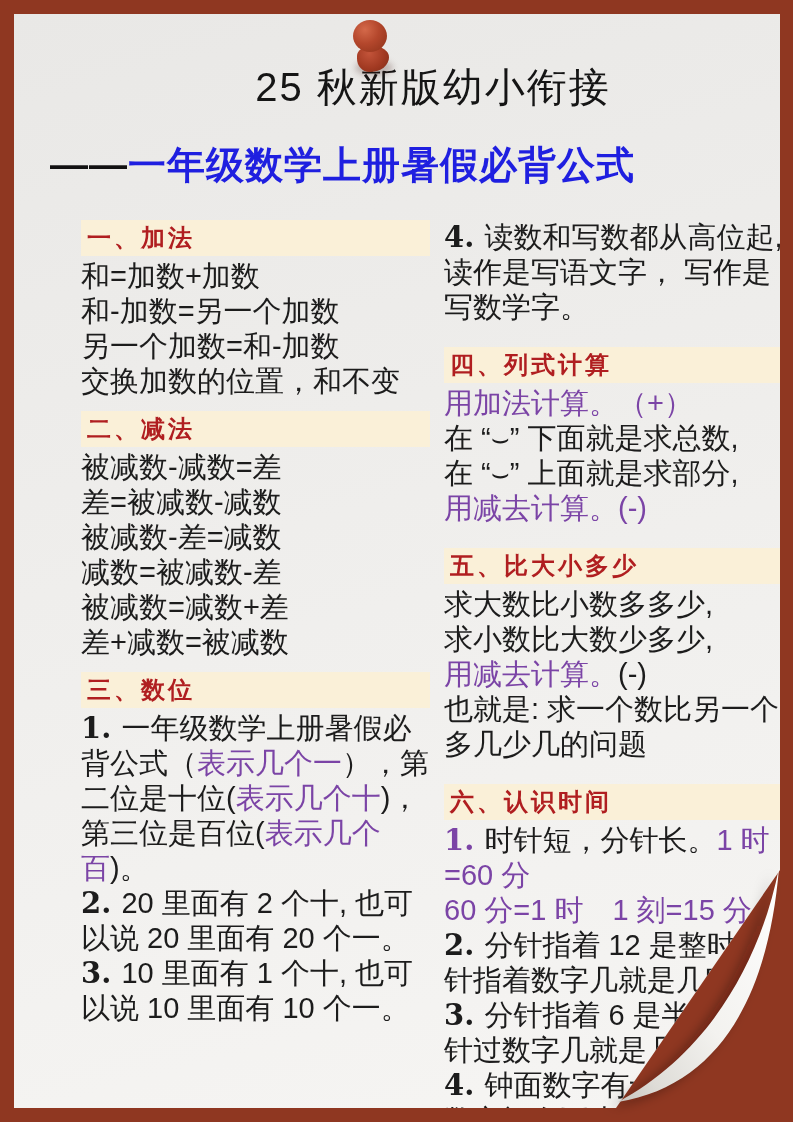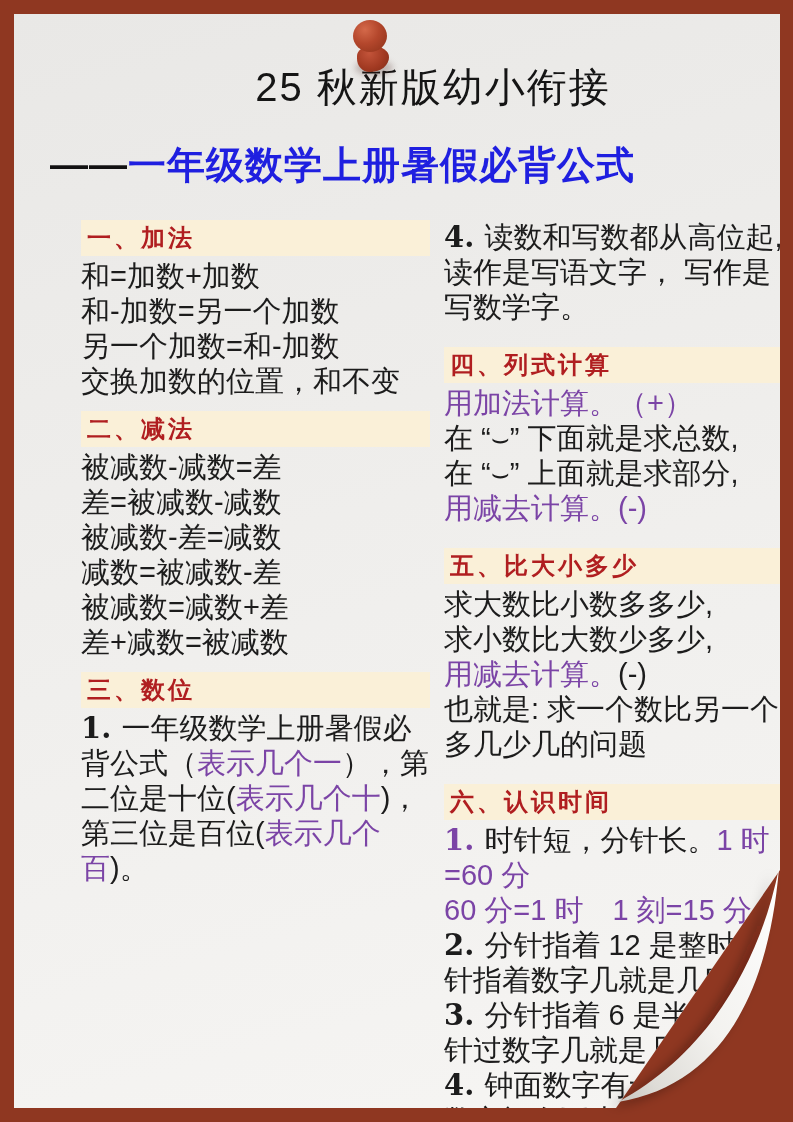--- a/index.html
+++ b/index.html
@@ -108,20 +108,22 @@
             <p class="line"><span class="seg-black">被减数-减数=差</span></p>
             <p class="line"><span class="seg-black">差=被减数-减数</span></p>
             <p class="line"><span class="seg-black">被减数-差=减数</span></p>
             <p class="line"><span class="seg-black">减数=被减数-差</span></p>
             <p class="line"><span class="seg-black">被减数=减数+差</span></p>
             <p class="line"><span class="seg-black">差+减数=被减数</span></p>
           </section>
           <section class="section">
             <div class="section-header">三、数位</div>
             <p class="line"><span class="seg-bold">1. </span><span class="seg-black">一年级数学上册暑假必背公式（</span><span class="seg-purple">表示几个一</span><span class="seg-black">），第二位是十位(</span><span class="seg-purple">表示几个十</span><span class="seg-black">)，第三位是百位(</span><span class="seg-purple">表示几个百</span><span class="seg-black">)。</span></p>
+            <p class="line"><span class="seg-bold">2. </span><span class="seg-black">20 里面有 2 个十, 也可以说 20 里面有 20 个一。</span></p>
+            <p class="line"><span class="seg-bold">3. </span><span class="seg-black">10 里面有 1 个十, 也可以说 10 里面有 10 个一。</span></p>
           </section>
         </div>
       <div class="col col-right">
           <section class="section">
             <p class="line"><span class="seg-bold">4. </span><span class="seg-black">读数和写数都从高位起, 读作是写语文字， 写作是写数学字。</span></p>
           </section>
           <section class="section">
             <div class="section-header">四、列式计算</div>
             <p class="line"><span class="seg-purple">用加法计算。</span><span class="seg-purple">（+）</span></p>
             <p class="line"><span class="seg-black">在 “⌣” 下面就是求总数,</span></p>

